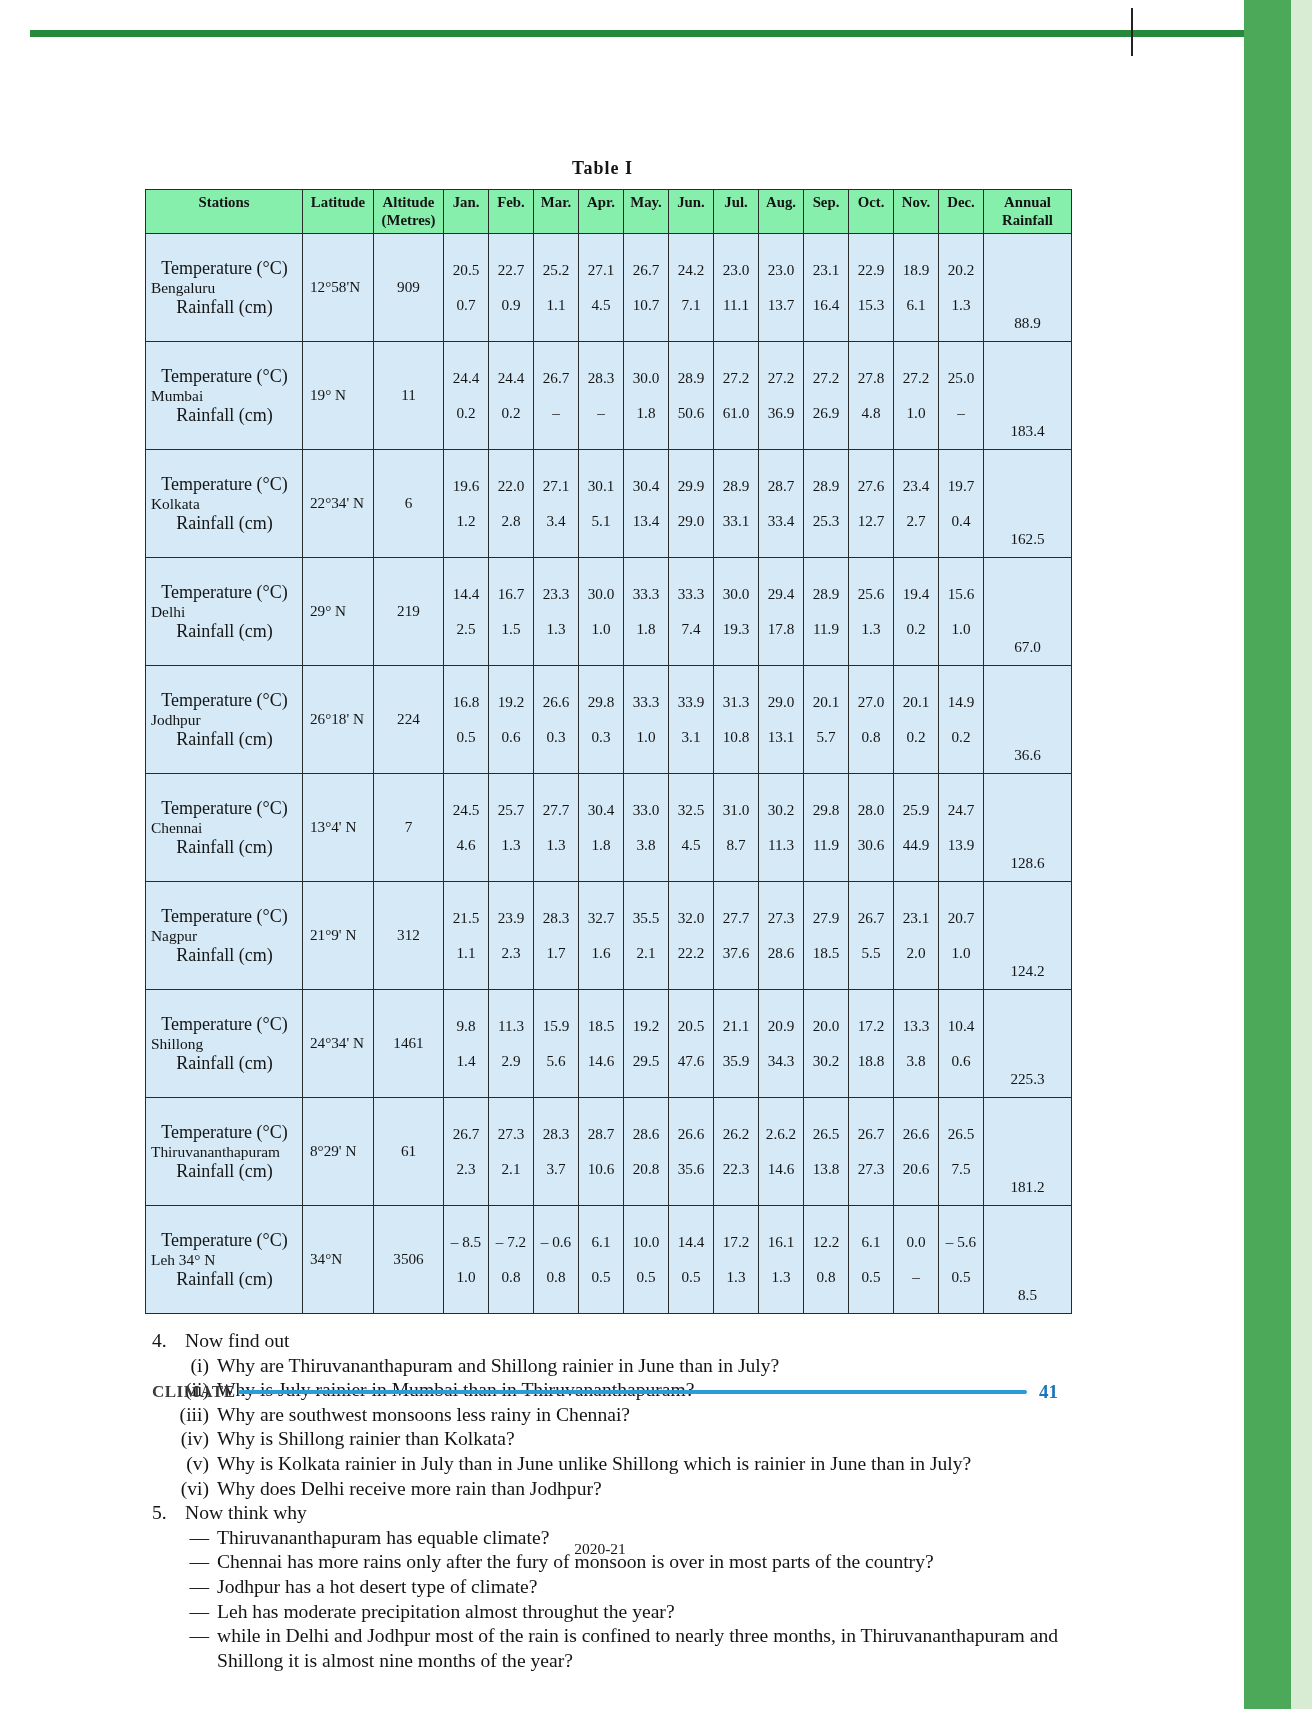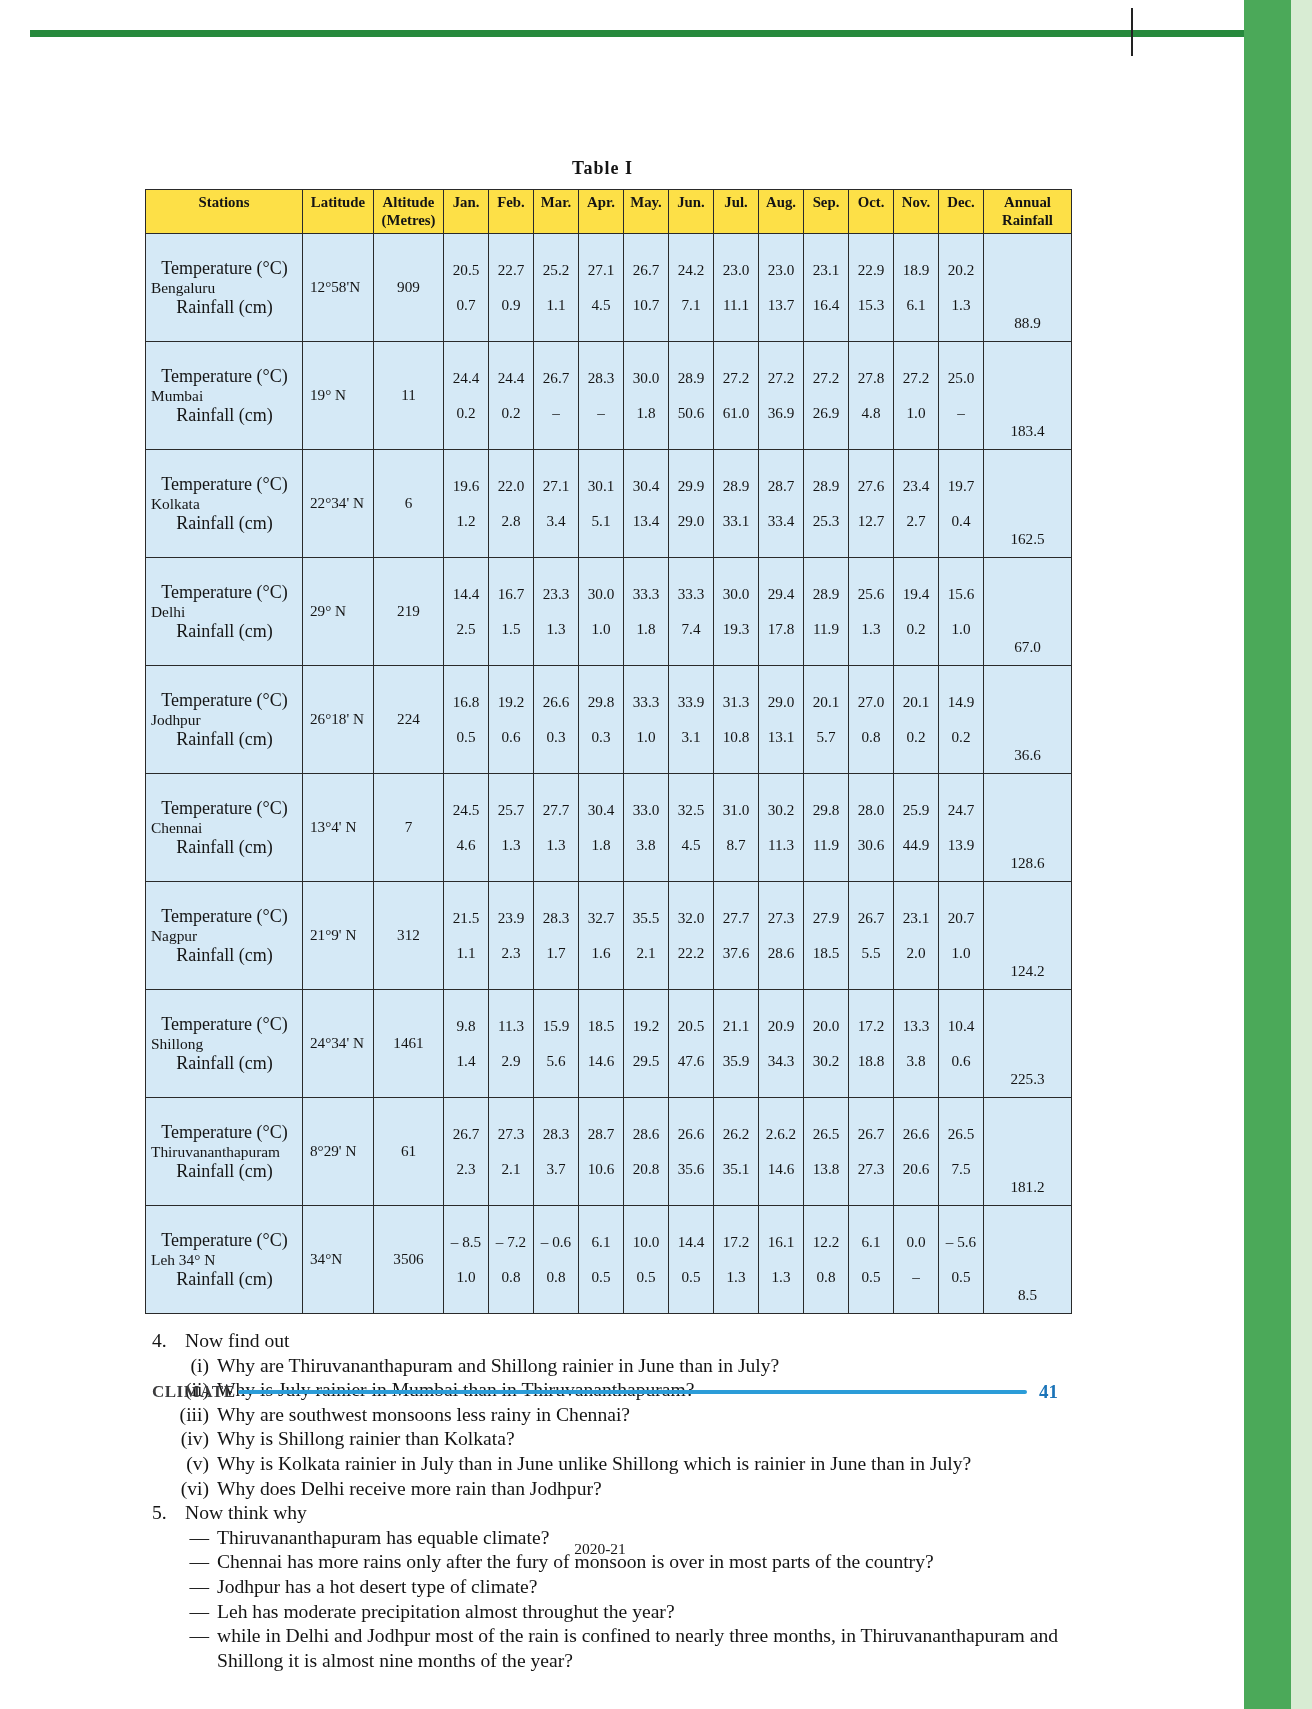--- a/index.html
+++ b/index.html
@@ -18,21 +18,21 @@
   .right-light { position:absolute; top:0; right:0; width:21px; height:1709px; background:#d8ecd3; }
   .corner-tick { position:absolute; top:8px; left:1131px; width:2px; height:48px; background:#222; }
 
   .content { position:absolute; left:145px; top:158px; width:915px; }
 
   .table-title { text-align:center; font-weight:bold; font-size:18px; letter-spacing:1px; margin-bottom:10px; }
 
   table.climate { border-collapse:collapse; width:915px; table-layout:fixed; }
   table.climate th, table.climate td { border:1px solid #2a2a2a; }
   table.climate th {
-    background:#fde047; font-size:14.8px; font-weight:bold;
+    background:#86efac; font-size:14.8px; font-weight:bold;
     vertical-align:top; text-align:center; padding:3px 1px; line-height:1.25;
   }
   th.c0 { width:157px; text-align:left; padding-left:5px; }
   th.c1 { width:71px; }
   th.c2 { width:70px; }
   th.cm { width:45px; }
   th.c15 { width:88px; }
   table.climate td { background:#d5e9f6; height:69px; padding:0; }
 
   .cell-inner { height:69px; display:flex; flex-direction:column; justify-content:space-between; }
@@ -879,21 +879,21 @@
           </td>
           <td>
             <div class="cell-inner num-inner">
               <div class="tval">26.6</div>
               <div class="rval">35.6</div>
             </div>
           </td>
           <td>
             <div class="cell-inner num-inner">
               <div class="tval">26.2</div>
-              <div class="rval">35.1</div>
+              <div class="rval">22.3</div>
             </div>
           </td>
           <td>
             <div class="cell-inner num-inner">
               <div class="tval">2.6.2</div>
               <div class="rval">14.6</div>
             </div>
           </td>
           <td>
             <div class="cell-inner num-inner">

